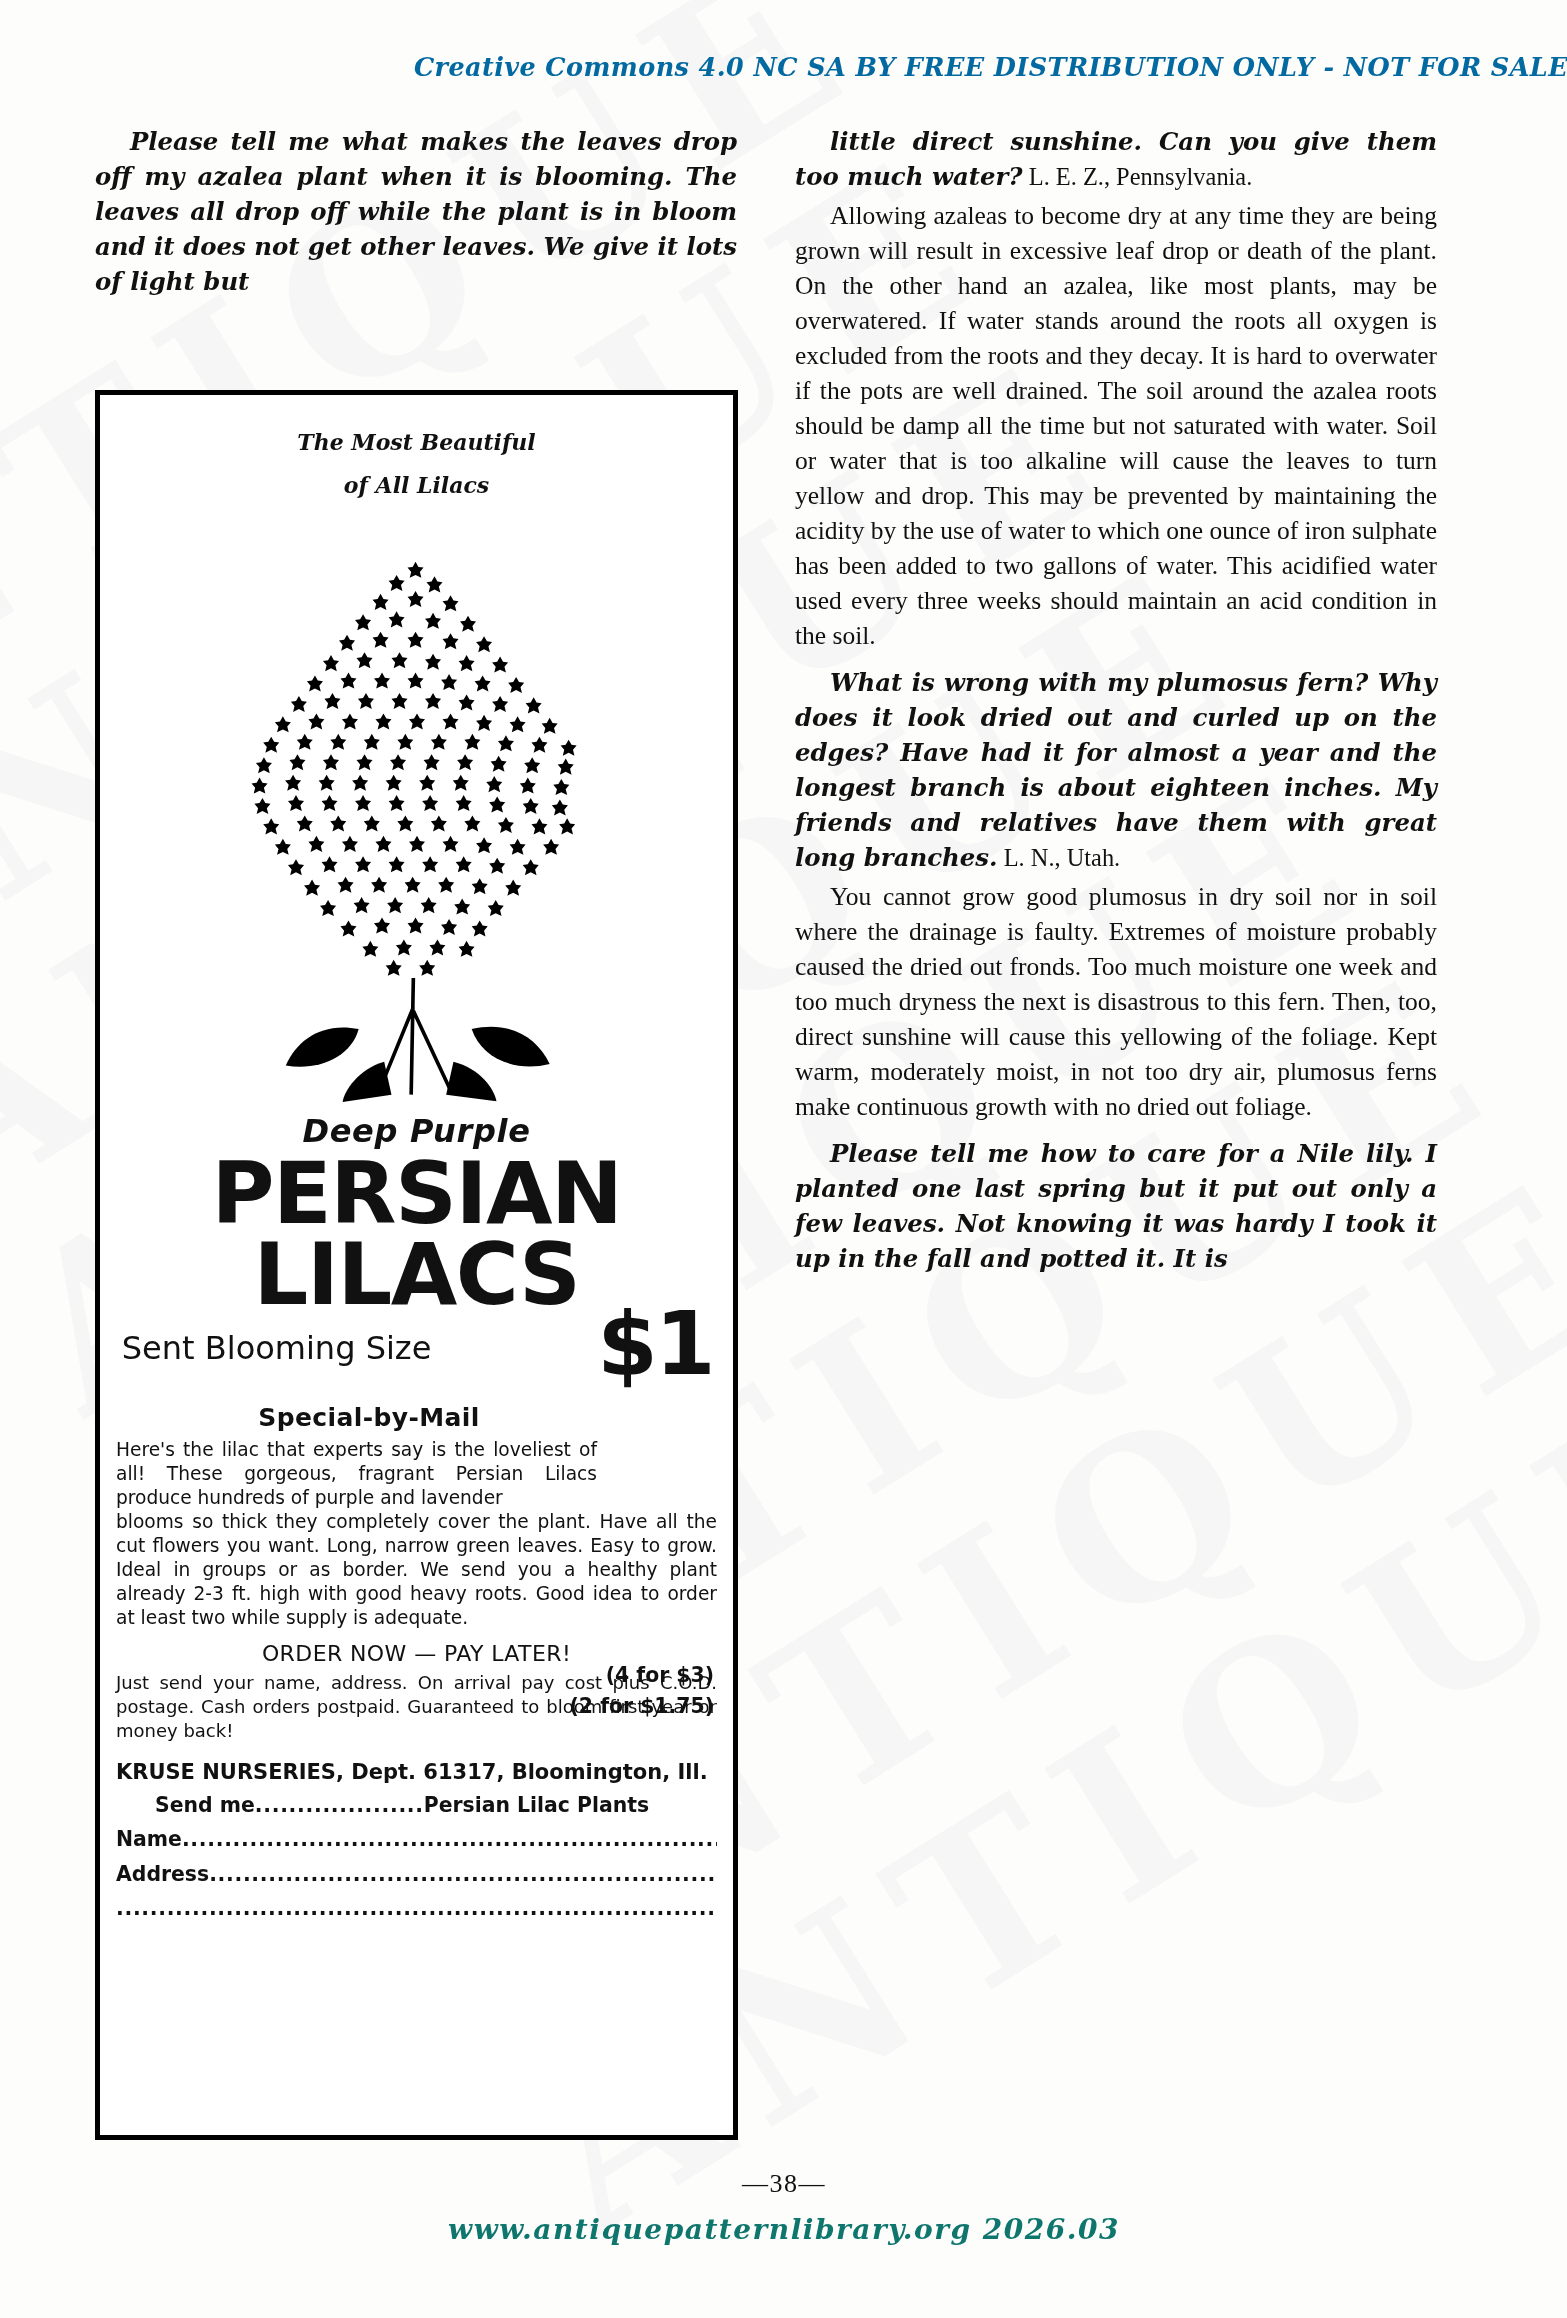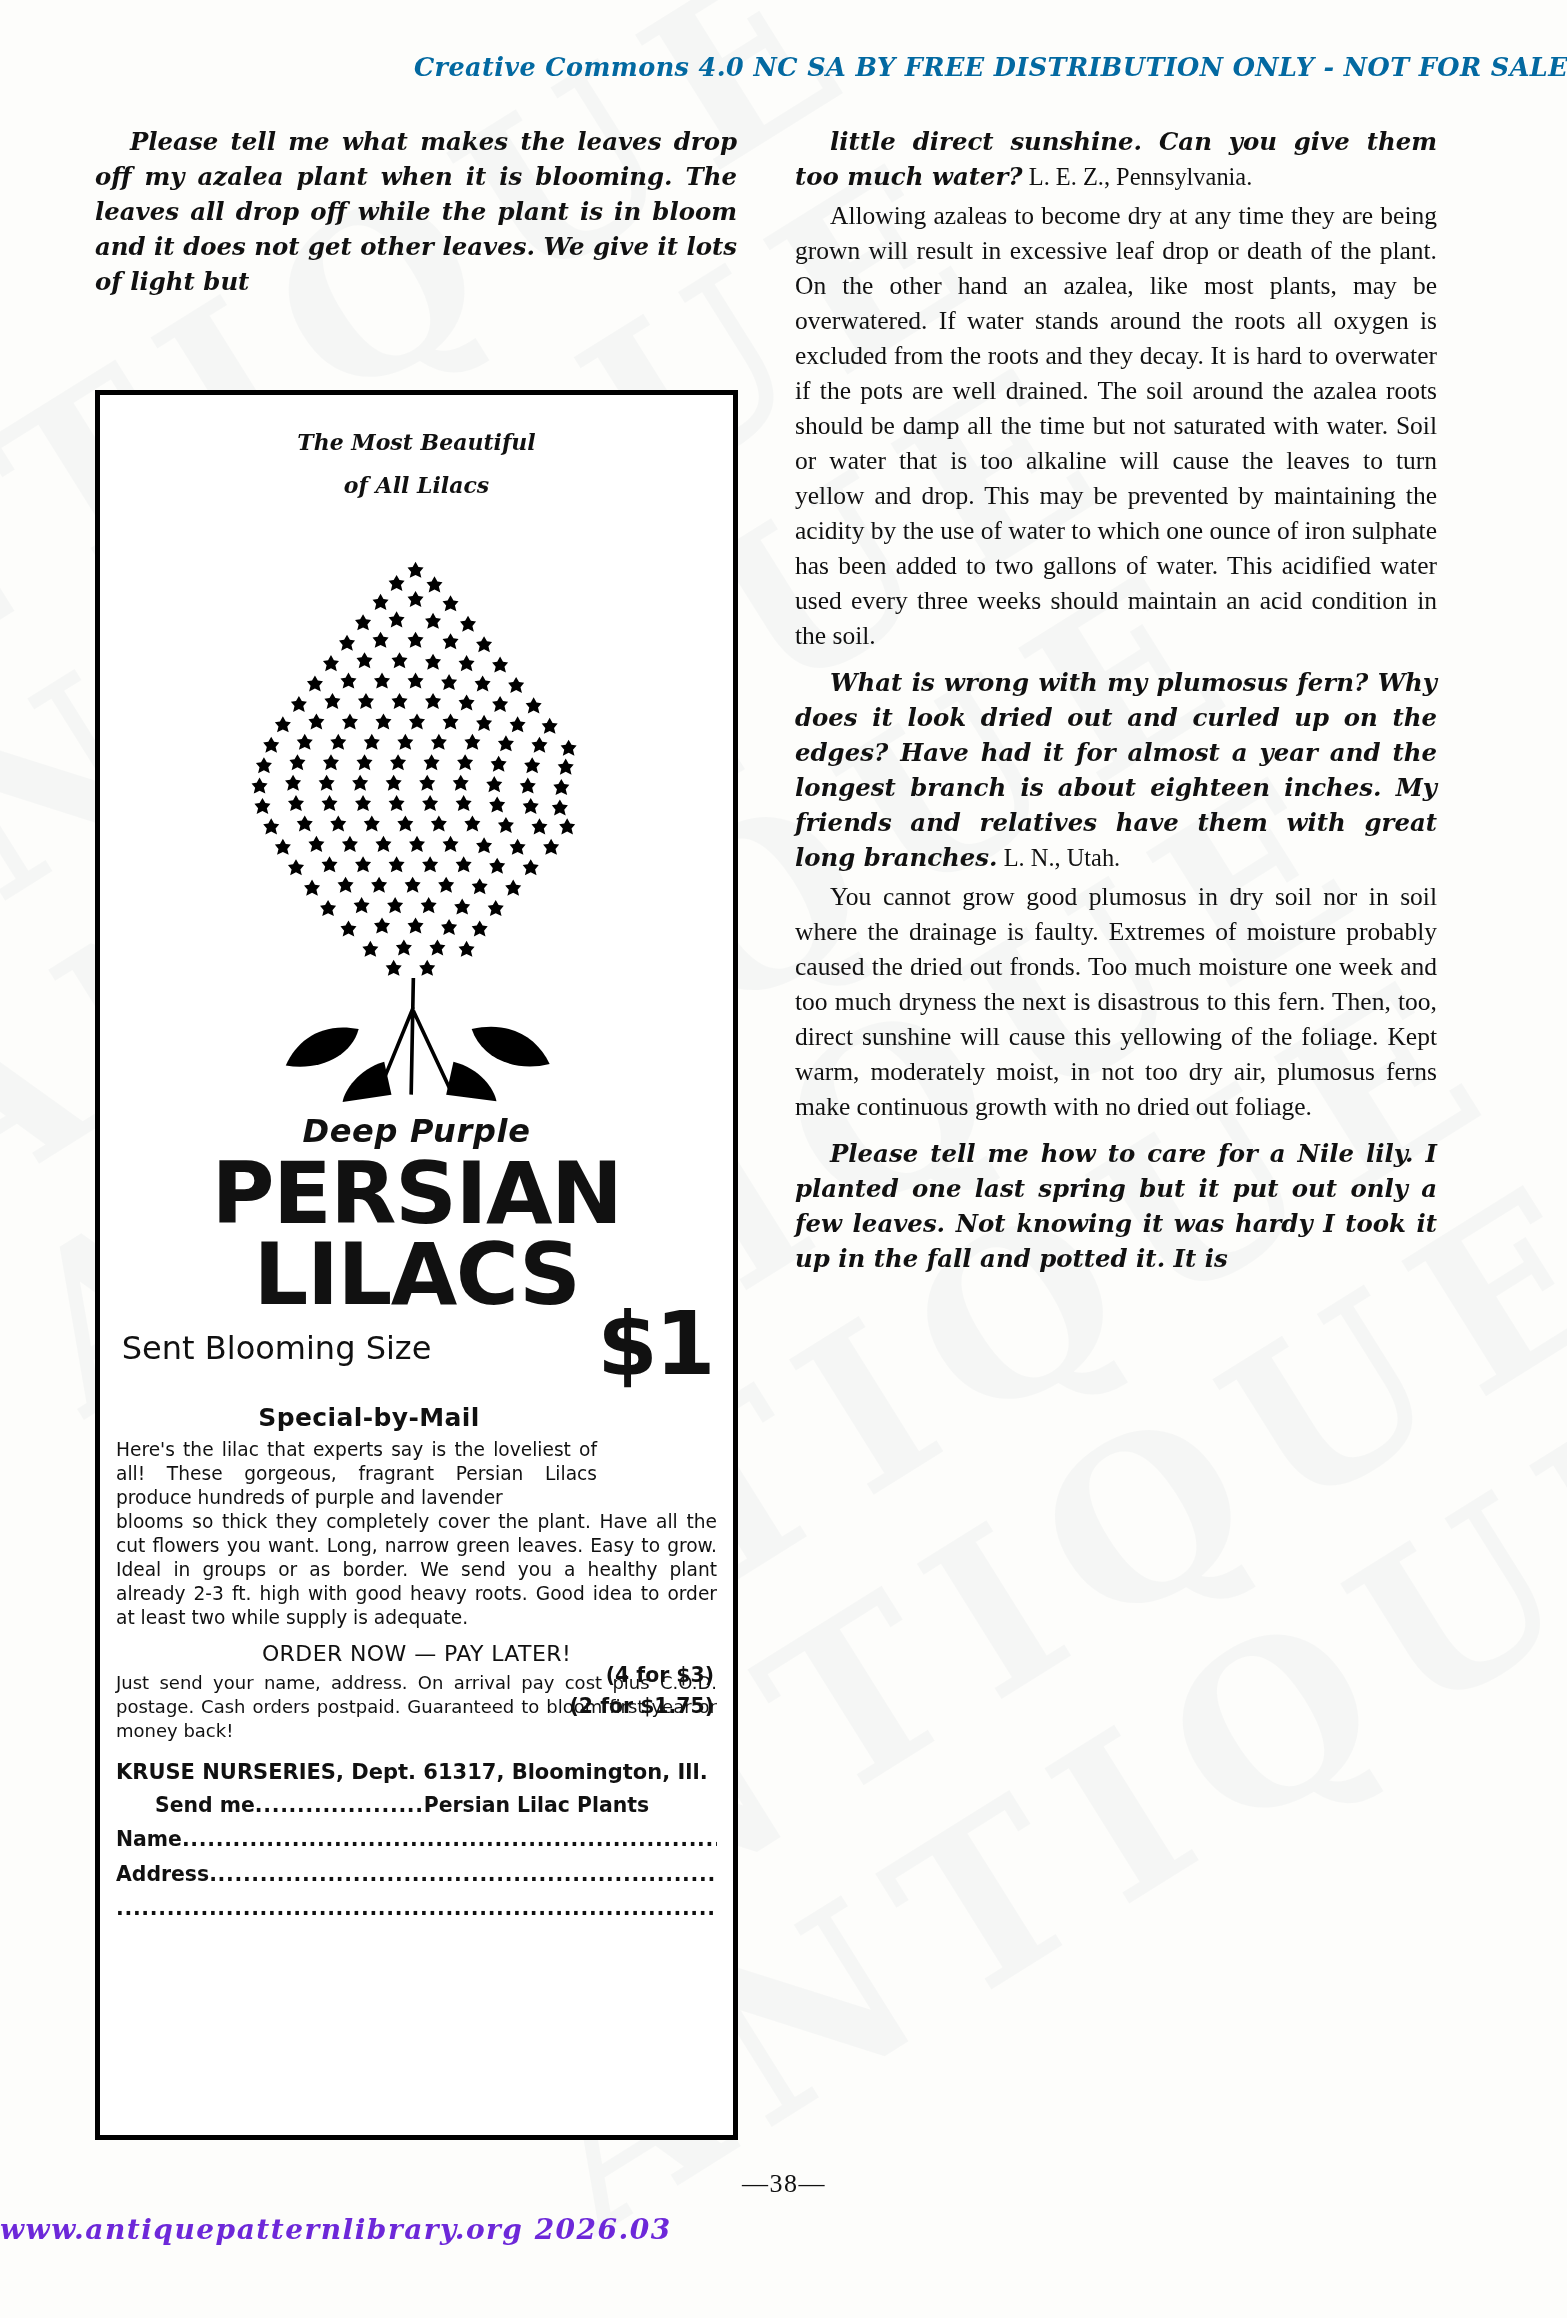--- a/index.html
+++ b/index.html
@@ -243,27 +243,27 @@
     text-align: center;
     font-family: "Liberation Serif", serif;
     font-size: 26px;
     letter-spacing: 1.5px;
   }
   .apl {
     position: absolute;
     left: 0;
     width: 100%;
     top: 2213px;
-    text-align: left;
+    text-align: center;
     font-family: "DejaVu Serif", serif;
     font-style: italic;
     font-weight: bold;
     font-size: 28px;
     letter-spacing: 1.5px;
-    color: #6d28d9;
+    color: #0f766e;
   }
 </style>
 </head>
 <body>
 
 <div class="page">
 
   <div class="watermark">
     <div>ANTIQUE PATTERN LIBRARY</div>
     <div>ANTIQUE PATTERN LIBRARY</div>

